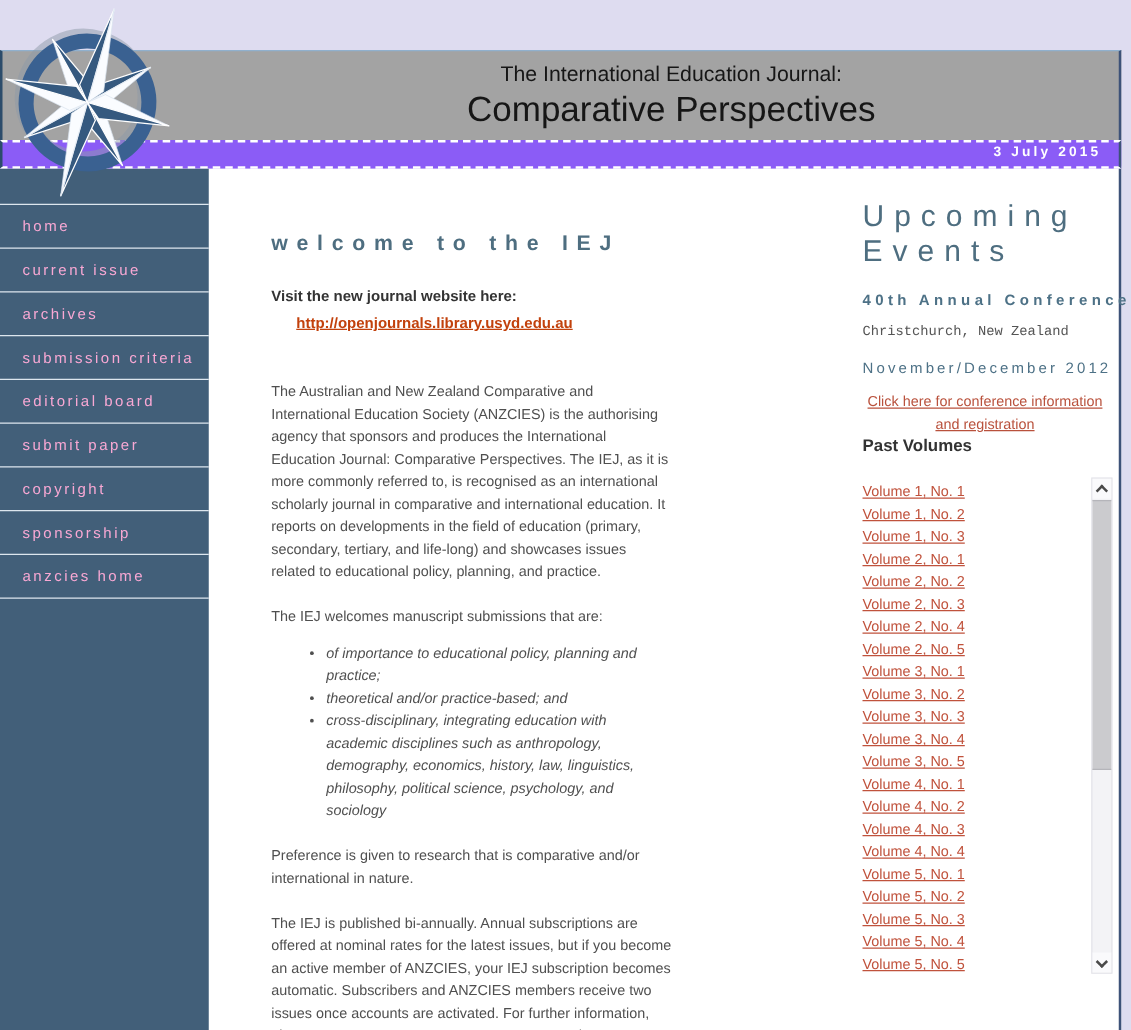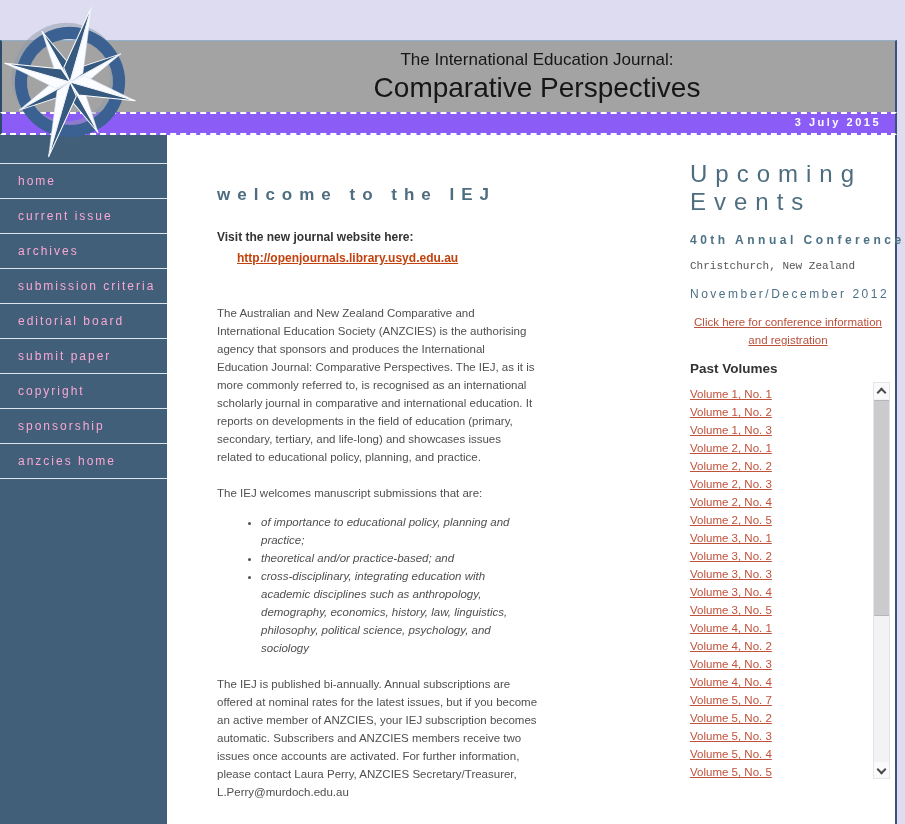--- a/index.html
+++ b/index.html
@@ -56,21 +56,21 @@
   .para.first{margin-top:37px;}
   ul.criteria{margin:11px 11px 0 0;padding-left:44px;font-style:italic;}
   ul.criteria li{margin:0;}
   
   .events-col{position:absolute;left:690px;top:160px;width:200px;}
   .events-heading{font-size:24px;font-weight:normal;letter-spacing:8px;line-height:28px;color:#4e6e80;margin:0;}
   .conf-title{margin-top:17px;font-size:12px;font-weight:bold;letter-spacing:3.5px;color:#4d7186;white-space:nowrap;}
   .conf-location{margin-top:13px;font-size:11px;color:#555555;font-family:Liberation Mono, monospace;}
   .conf-dates{margin-top:15px;font-size:12px;font-weight:normal;letter-spacing:2.5px;color:#4d7186;white-space:nowrap;}
   .conf-link{display:inline-block;margin-top:12px;font-size:11.5px;line-height:18px;color:#b9513c;text-decoration:underline;cursor:pointer;width:196px;text-align:center;}
-  .past-heading{margin-top:12px;font-size:13.5px;font-weight:bold;color:#333333;}
+  .past-heading{margin-top:0;font-size:13.5px;font-weight:bold;color:#333333;}
   
   .volume-list{position:absolute;left:690px;top:385px;width:170px;}
   .volume-link{display:block;font-size:11.5px;line-height:18px;color:#c0523c;text-decoration:underline;cursor:pointer;}
   
   .scrollbar{
     position:absolute;left:873px;top:382px;width:17px;height:397px;
     background:#f3f3f6;border:1px solid #e4e4e9;box-sizing:border-box;
   }
   .sb-btn{position:absolute;left:0;width:15px;height:16px;background:#fafafc;cursor:pointer;}
   .sb-btn.up{top:0;}
@@ -141,20 +141,21 @@
   <h1 class="welcome-heading">welcome to the IEJ</h1>
   <div class="visit-label">Visit the new journal website here:</div>
   <a class="visit-link">http://openjournals.library.usyd.edu.au</a>
   <div class="para first">The Australian and New Zealand Comparative and International Education Society (ANZCIES) is the authorising agency that sponsors and produces the International Education Journal: Comparative Perspectives. The IEJ, as it is more commonly referred to, is recognised as an international scholarly journal in comparative and international education. It reports on developments in the field of education (primary, secondary, tertiary, and life-long) and showcases issues related to educational policy, planning, and practice.</div>
   <div class="para">The IEJ welcomes manuscript submissions that are:</div>
   <ul class="criteria">
       <li>of importance to educational policy, planning and practice;</li>
       <li>theoretical and/or practice-based; and</li>
       <li>cross-disciplinary, integrating education with academic disciplines such as anthropology, demography, economics, history, law, linguistics, philosophy, political science, psychology, and sociology</li>
     </ul>
+  <div class="para">Preference is given to research that is comparative and/or international in nature.</div>
   <div class="para">The IEJ is published bi-annually. Annual subscriptions are offered at nominal rates for the latest issues, but if you become an active member of ANZCIES, your IEJ subscription becomes automatic. Subscribers and ANZCIES members receive two issues once accounts are activated. For further information, please contact Laura Perry, ANZCIES Secretary/Treasurer, L.Perry@murdoch.edu.au</div>
 </div>
 
 <div class="events-col">
   <h2 class="events-heading">Upcoming Events</h2>
   <div class="conf-title">40th Annual Conference</div>
   <div class="conf-location">Christchurch, New Zealand</div>
   <div class="conf-dates">November/December 2012</div>
   <a class="conf-link">Click here for conference information and registration</a>
   <div class="past-heading">Past Volumes</div>
@@ -171,21 +172,21 @@
     <a class="volume-link">Volume 2, No. 5</a>
     <a class="volume-link">Volume 3, No. 1</a>
     <a class="volume-link">Volume 3, No. 2</a>
     <a class="volume-link">Volume 3, No. 3</a>
     <a class="volume-link">Volume 3, No. 4</a>
     <a class="volume-link">Volume 3, No. 5</a>
     <a class="volume-link">Volume 4, No. 1</a>
     <a class="volume-link">Volume 4, No. 2</a>
     <a class="volume-link">Volume 4, No. 3</a>
     <a class="volume-link">Volume 4, No. 4</a>
-    <a class="volume-link">Volume 5, No. 7</a>
+    <a class="volume-link">Volume 5, No. 1</a>
     <a class="volume-link">Volume 5, No. 2</a>
     <a class="volume-link">Volume 5, No. 3</a>
     <a class="volume-link">Volume 5, No. 4</a>
     <a class="volume-link">Volume 5, No. 5</a>
   </div>
 
 <div class="scrollbar">
   <div class="sb-btn up">
     <div class="chev"></div>
   </div>

